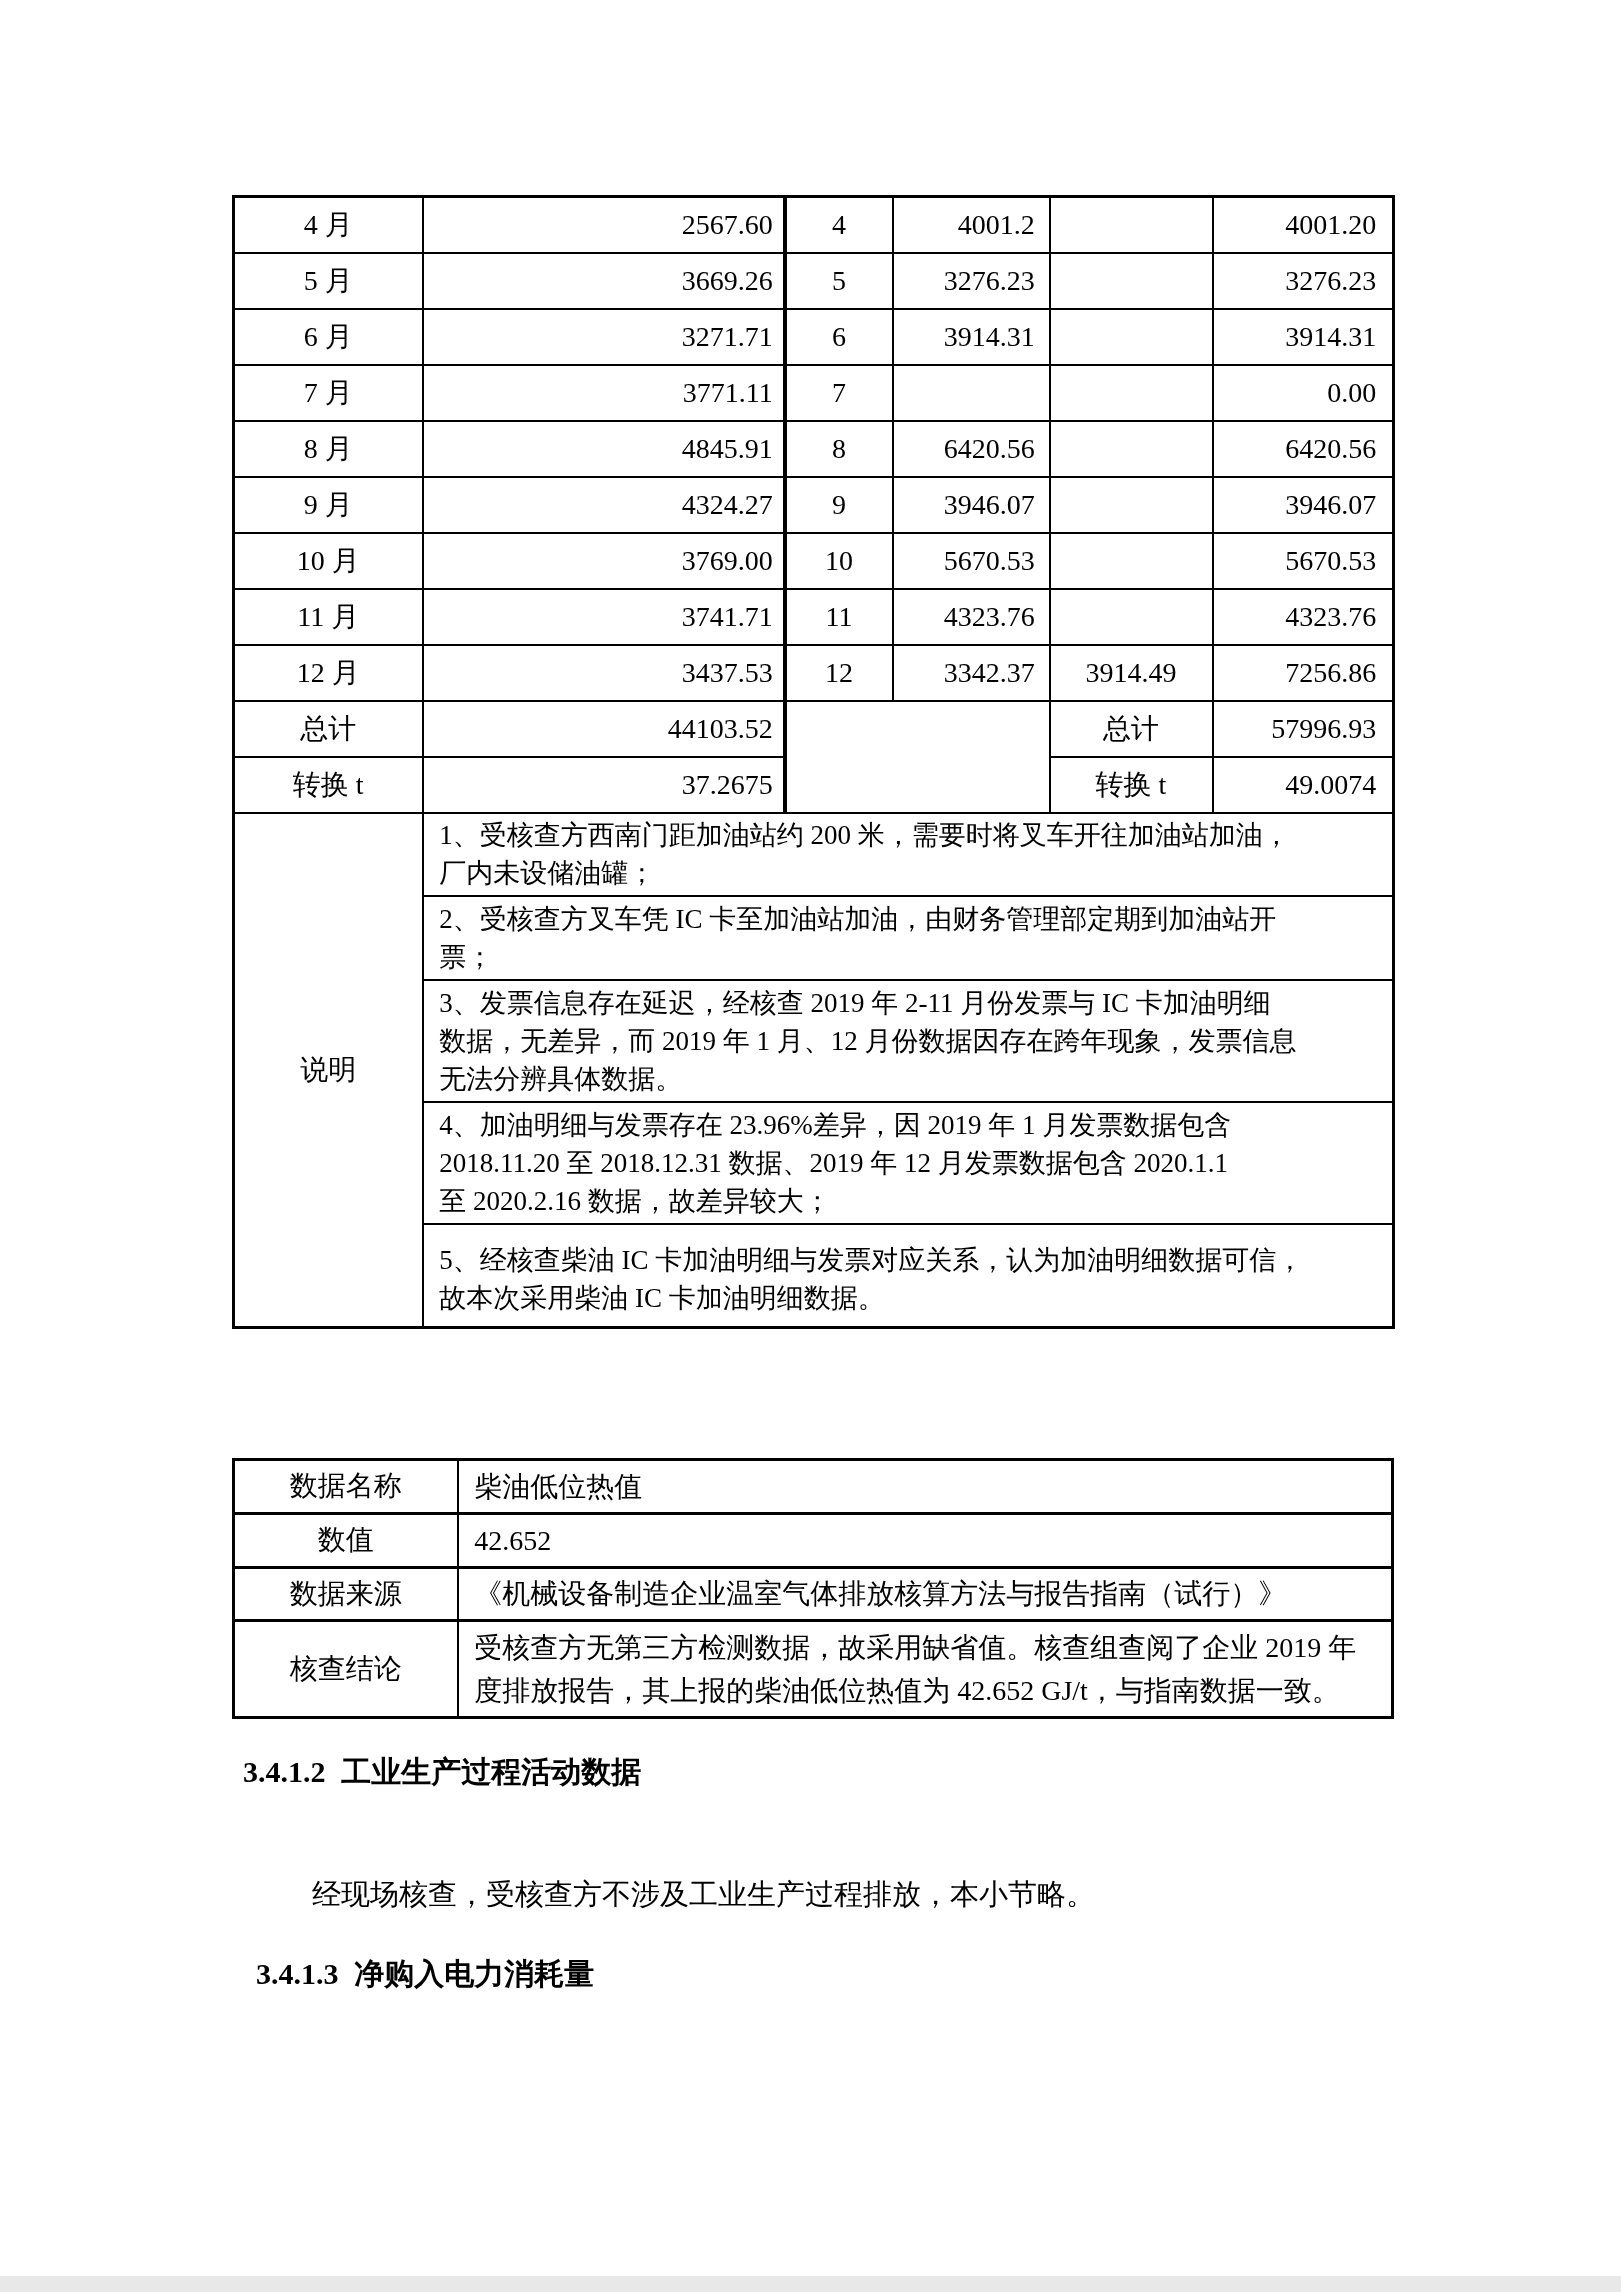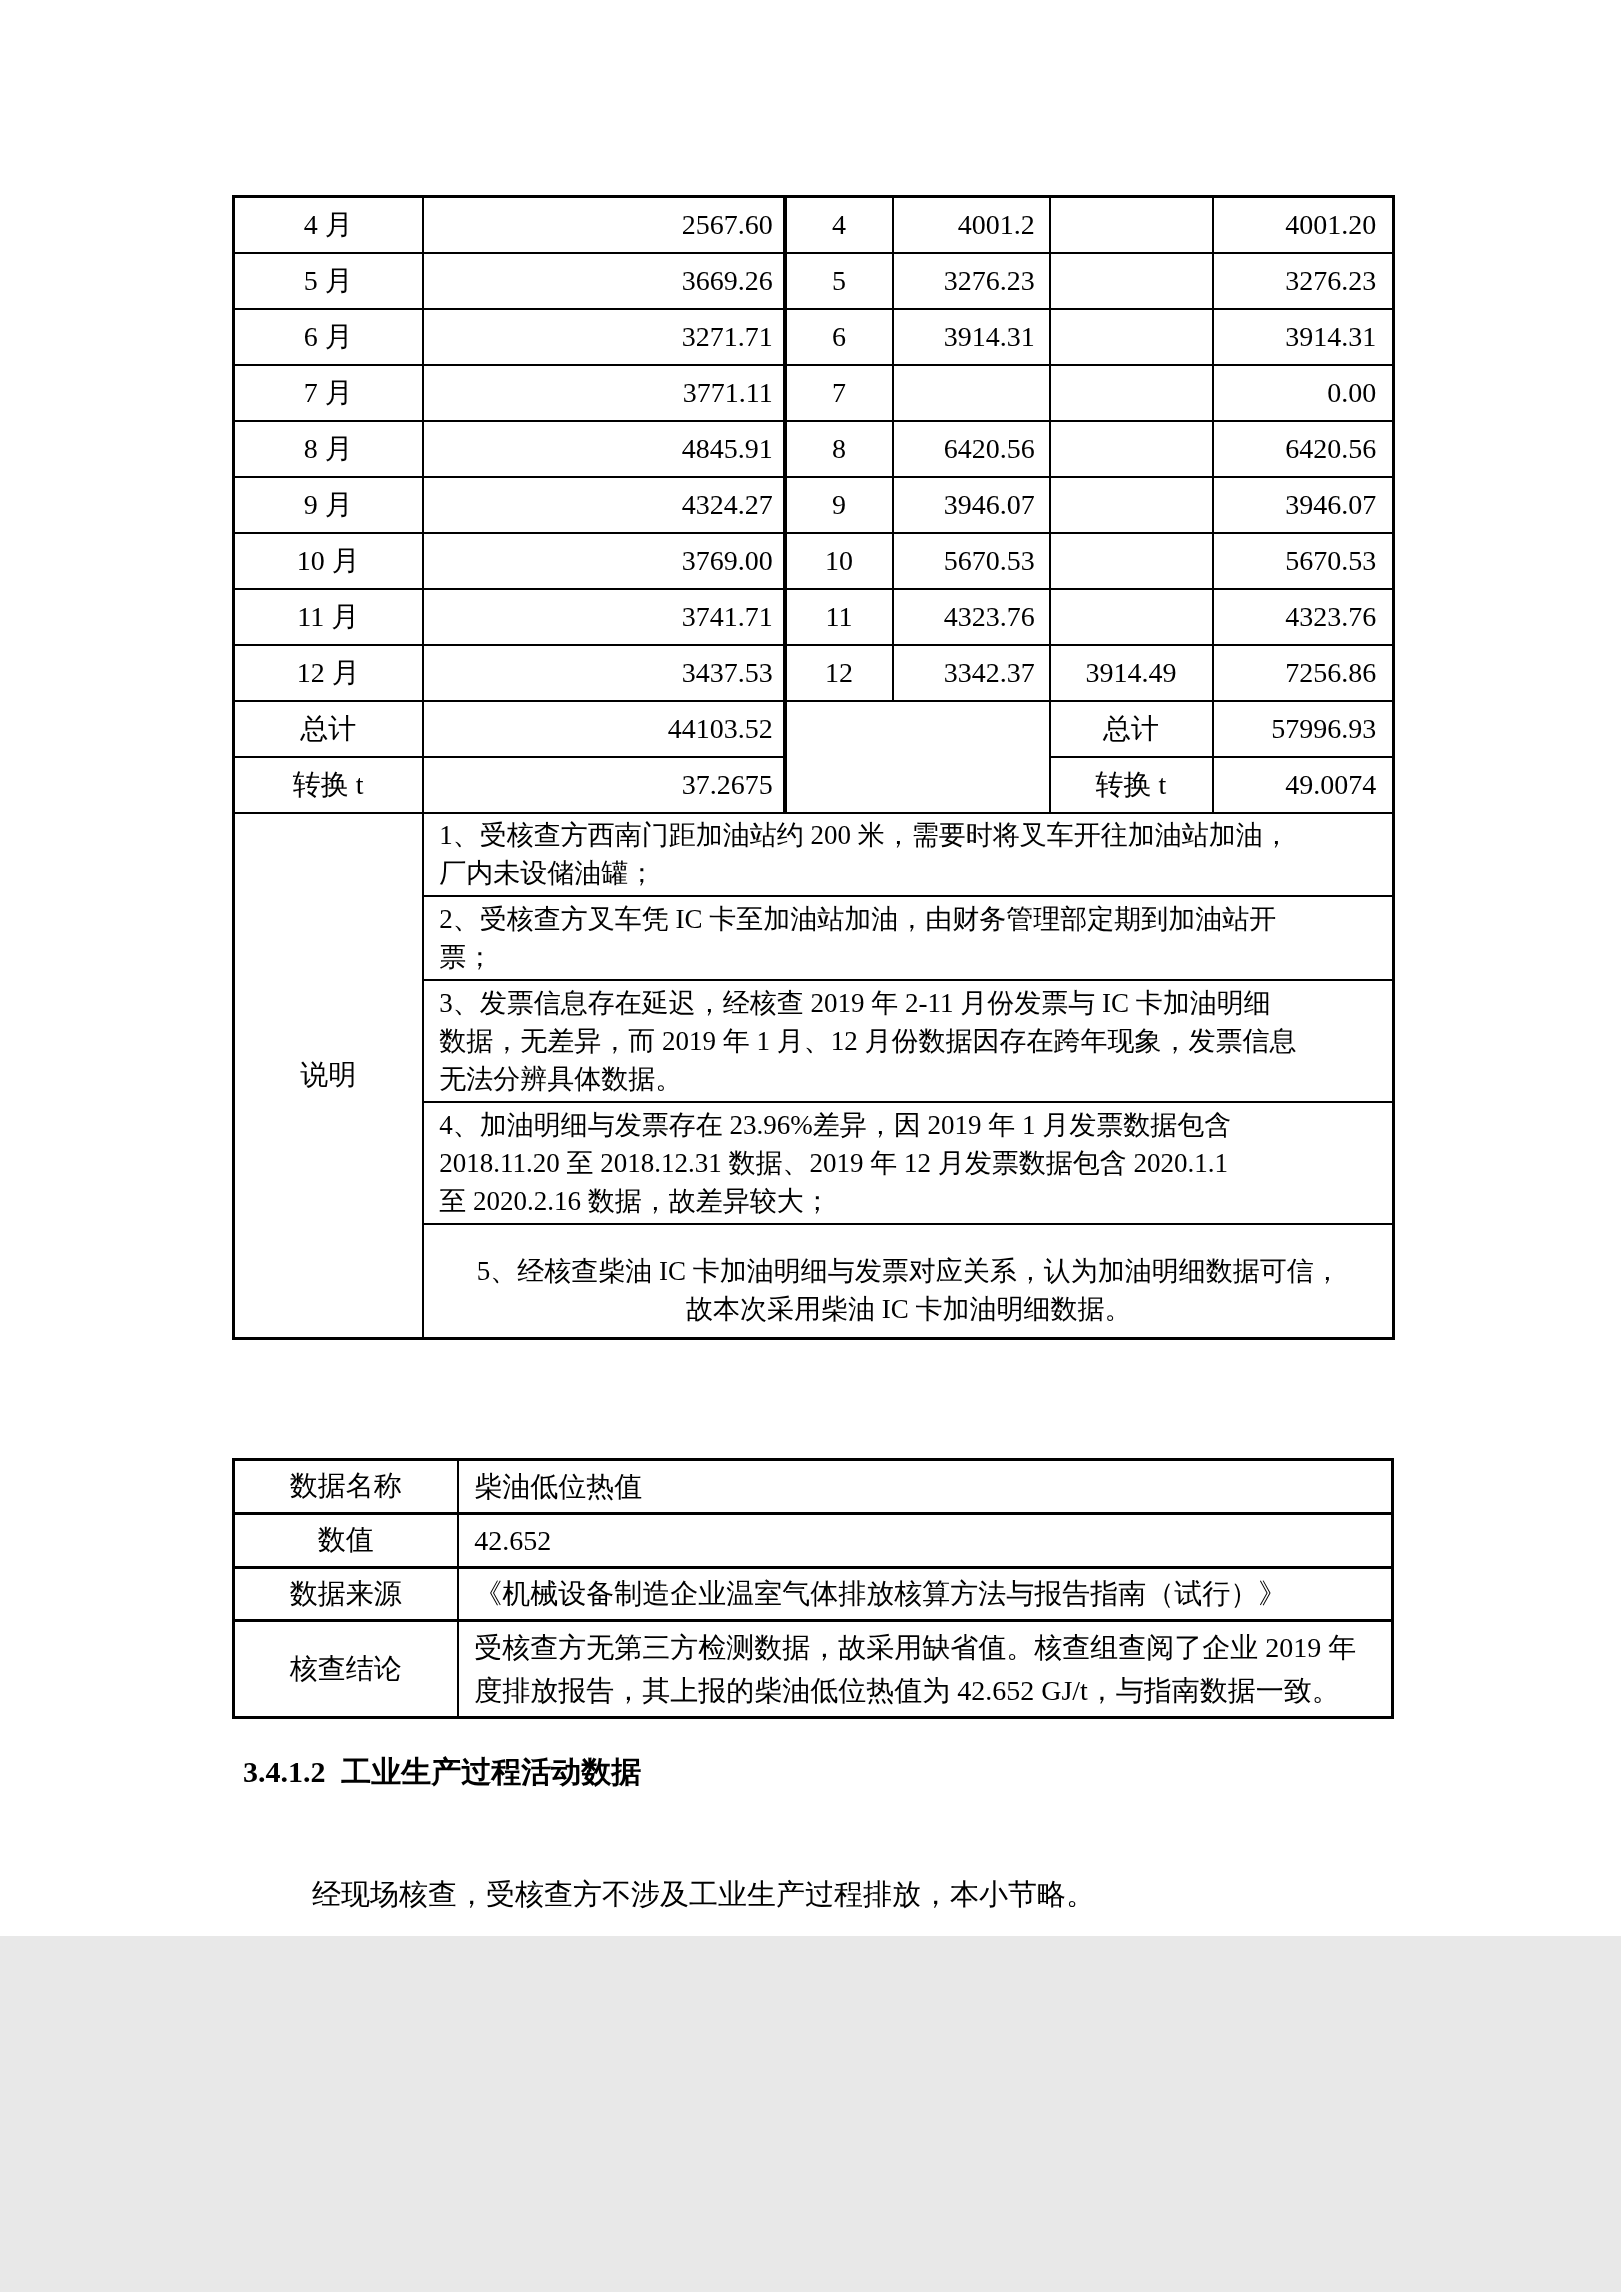--- a/index.html
+++ b/index.html
@@ -1,17 +1,17 @@
 <!DOCTYPE html>
 <html><head>
 <meta charset="utf-8">
 <style>
   html,body { margin:0; padding:0; background:#e8e8e8; }
   .page {
-    position:relative; width:1621px; height:1936px; margin:0 auto;
+    position:relative; width:1621px; height:2276px; margin:0 auto;
     background:#ffffff; color:#000;
     font-family:"Liberation Serif","DejaVu Serif",serif;
   }
   table { border-collapse:collapse; table-layout:fixed; }
 
   
   .t1 { position:absolute; left:232px; top:195px; width:1160px; border:3.9px solid #000; }
   .t1 td {
     border:2px solid #000; border-top-width:2.9px; border-bottom-width:2.9px;
     font-size:28px; vertical-align:middle; padding:0; overflow:hidden;
@@ -27,21 +27,21 @@
   
   .notes-label { text-align:center; font-size:28px; }
   .notes-cell { padding:0 !important; vertical-align:top; }
   .note-item {
     border-bottom:2.9px solid #000;
     padding:2.9px 13.7px 2.9px 15.7px;
     font-size:27px; line-height:38px;
     white-space:pre-wrap;
   }
   .note-item:last-child { border-bottom:none; }
-  .note-last { padding-top:27px; padding-bottom:9.8px;text-align:center; }
+  .note-last { padding-top:16px; padding-bottom:9.8px; }
 
   
   .t2 { position:absolute; left:232px; top:1458px; width:1160px; border:3.9px solid #000; }
   .t2 td {
     border:2.9px solid #000; border-top-width:3.9px; border-bottom-width:3.9px;
     font-size:28px; vertical-align:middle; overflow:hidden;
   }
   .t2 tr.short { height:51px; }
   .t2 tr.tall  { height:89px; }
   .t2 .lbl { text-align:center; padding:0; }

